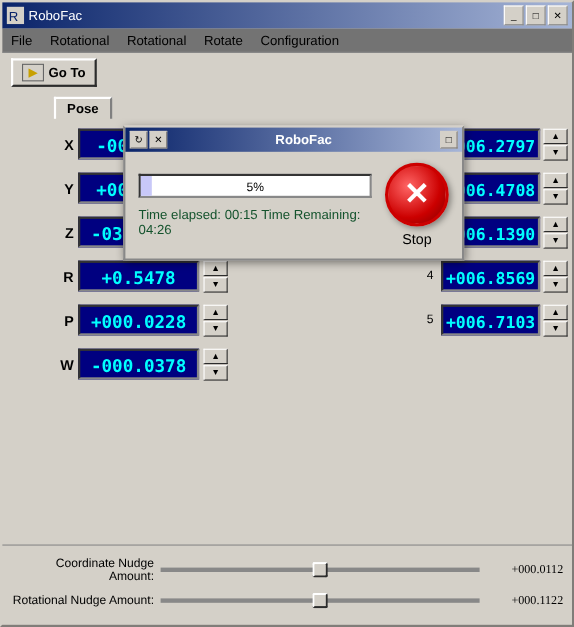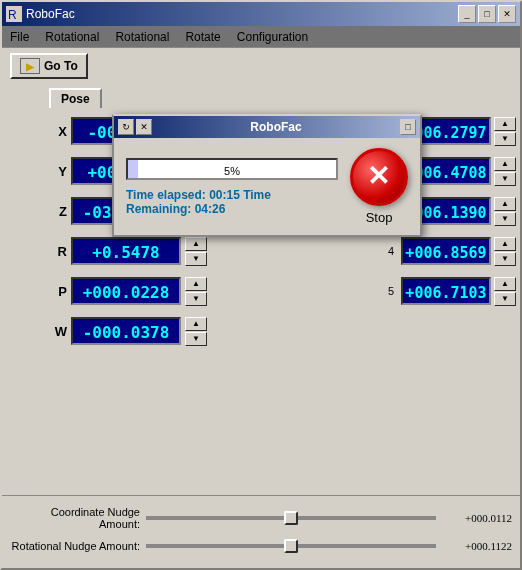--- a/index.html
+++ b/index.html
@@ -311,22 +311,22 @@
     .progress-bar-text {
       position: absolute;
       width: 100%;
       text-align: center;
       line-height: 22px;
       font-size: 11px;
       color: #000;
     }
     .time-info {
       font-size: 12px;
-      font-weight: bold;
-      color: #0369a1;
+      font-weight: normal;
+      color: #14532d;
     }
     .stop-area {
       display: flex;
       flex-direction: column;
       align-items: center;
       gap: 4px;
     }
     .stop-circle {
       width: 58px;
       height: 58px;

